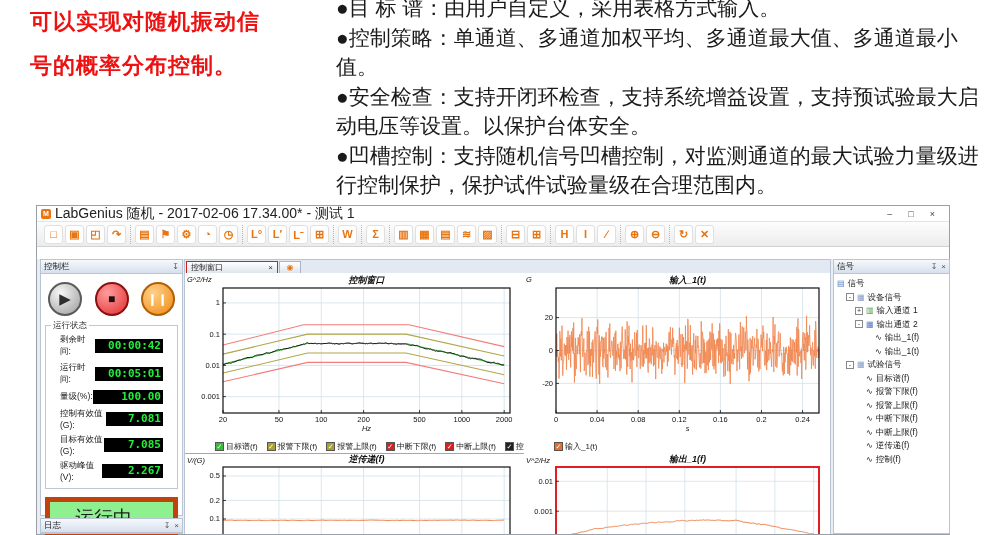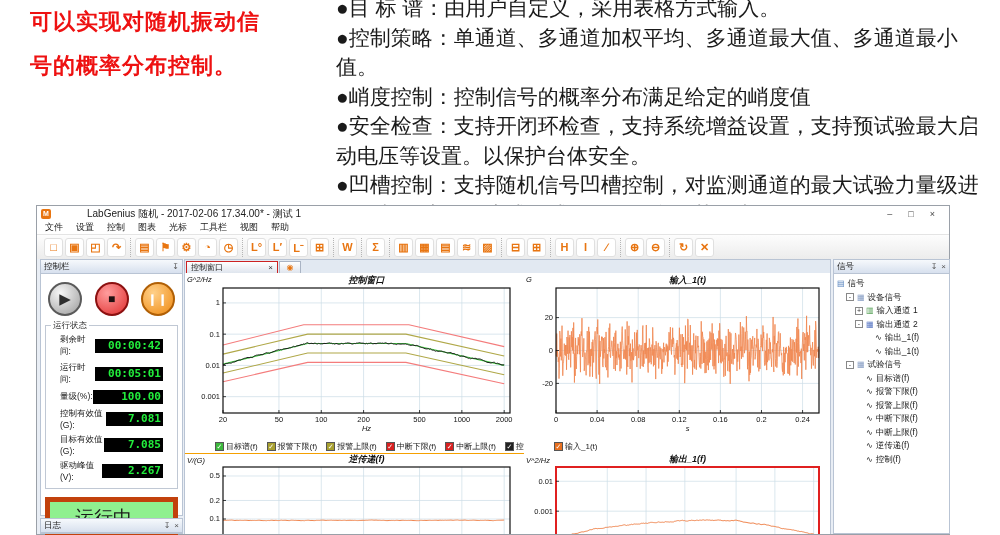--- a/index.html
+++ b/index.html
@@ -9,21 +9,21 @@
   .intro-red{position:absolute;left:30px;top:0;width:310px;font-size:22px;line-height:44px;
              font-weight:bold;letter-spacing:1px;}
   .intro-bullets{position:absolute;left:336px;top:-7px;width:662px;font-size:21px;line-height:29.5px;}
   .intro-bullets p{margin:0;}
   
   #win{position:absolute;left:36px;top:205px;width:914px;height:330px;background:#fff;
        border:1px solid #9aa0a8;box-sizing:border-box;font-size:9px;}
   .titlebar{height:15px;display:flex;align-items:center;gap:4px;padding:0 4px;}
   .appicon{width:10px;height:10px;background:#e87511;color:#fff;font-size:7px;font-weight:bold;
            display:flex;align-items:center;justify-content:center;border-radius:2px;flex:0 0 auto;}
-  .wtitle{font-size:10px;color:#222;white-space:nowrap;margin-left:32px;}
+  .wtitle{font-size:14px;color:#222;white-space:nowrap;}
   .win-btns{margin-left:auto;display:flex;gap:16px;padding-right:10px;color:#444;font-size:9px;}
   .win-btns span{cursor:default;}
   .menubar{height:13px;display:flex;gap:13px;align-items:center;padding-left:8px;font-size:9px;color:#222;}
   .toolbar{height:24px;background:linear-gradient(#fdfdfd,#ececec);border-top:1px solid #e4e4e4;
            border-bottom:1px solid #d2d2d2;display:flex;align-items:center;padding-left:3px;}
   .tgroup{display:flex;gap:2px;padding:0 4px;}
   .tgroup + .tgroup{border-left:1px dotted #b5b5b5;}
   .tbtn{width:19px;height:19px;background:#fff;border:1px solid #e0e0e0;border-radius:3px;
         display:flex;align-items:center;justify-content:center;font-size:11px;color:#e87511;
         font-weight:bold;box-sizing:border-box;}
@@ -82,45 +82,34 @@
 
 <div id="page">
 
   <div class="intro-red" style="color: rgb(238, 17, 17);">
     <div>可以实现对随机振动信</div>
     <div>号的概率分布控制。</div>
   </div>
   <div class="intro-bullets">
     <p>●目 标 谱：由用户自定义，采用表格方式输入。</p>
     <p>●控制策略：单通道、多通道加权平均、多通道最大值、多通道最小值。</p>
-    <p>●峭度控制：控制信号的概率分布满足给定的峭度值</p>
     <p>●安全检查：支持开闭环检查，支持系统增益设置，支持预试验最大启动电压等设置。以保护台体安全。</p>
     <p>●凹槽控制：支持随机信号凹槽控制，对监测通道的最大试验力量级进行控制保护，保护试件试验量级在合理范围内。</p>
   </div>
 
   <div id="win">
     <div class="titlebar">
       <span class="appicon">M</span>
       <span class="wtitle">LabGenius 随机 - 2017-02-06 17.34.00* - 测试 1</span>
       <span class="win-btns">
           <span>–</span>
           <span>□</span>
           <span>×</span>
         </span>
     </div>
-    <div class="menubar">
-        <span>文件</span>
-        <span>设置</span>
-        <span>控制</span>
-        <span>图表</span>
-        <span>光标</span>
-        <span>工具栏</span>
-        <span>视图</span>
-        <span>帮助</span>
-      </div>
     <div class="toolbar">
         <div class="tgroup">
           <div class="tbtn">□</div>
           <div class="tbtn">▣</div>
           <div class="tbtn">◰</div>
           <div class="tbtn">↷</div>
         </div>
         <div class="tgroup">
           <div class="tbtn">▤</div>
           <div class="tbtn">⚑</div>

